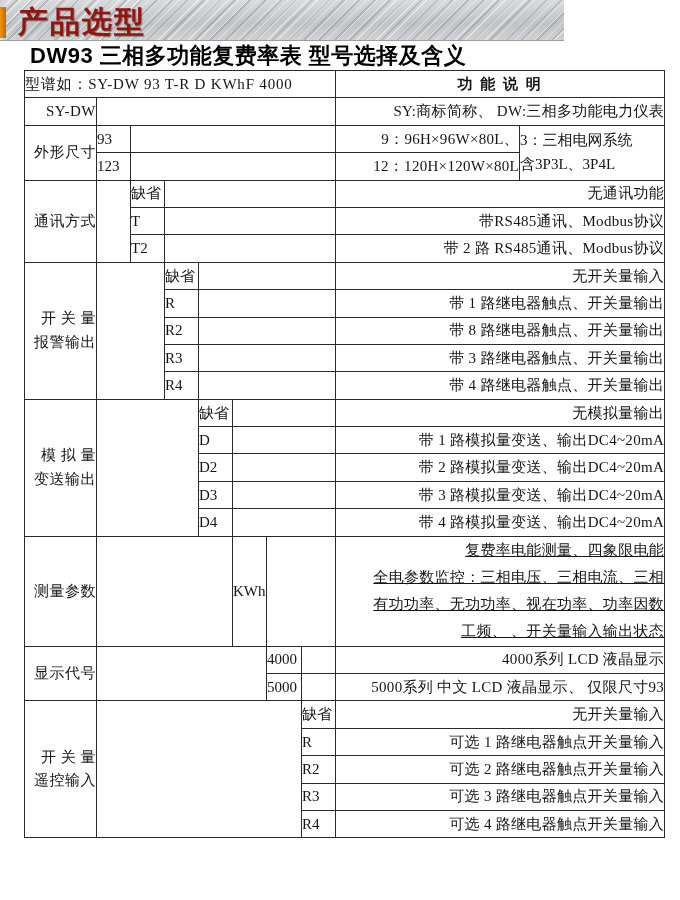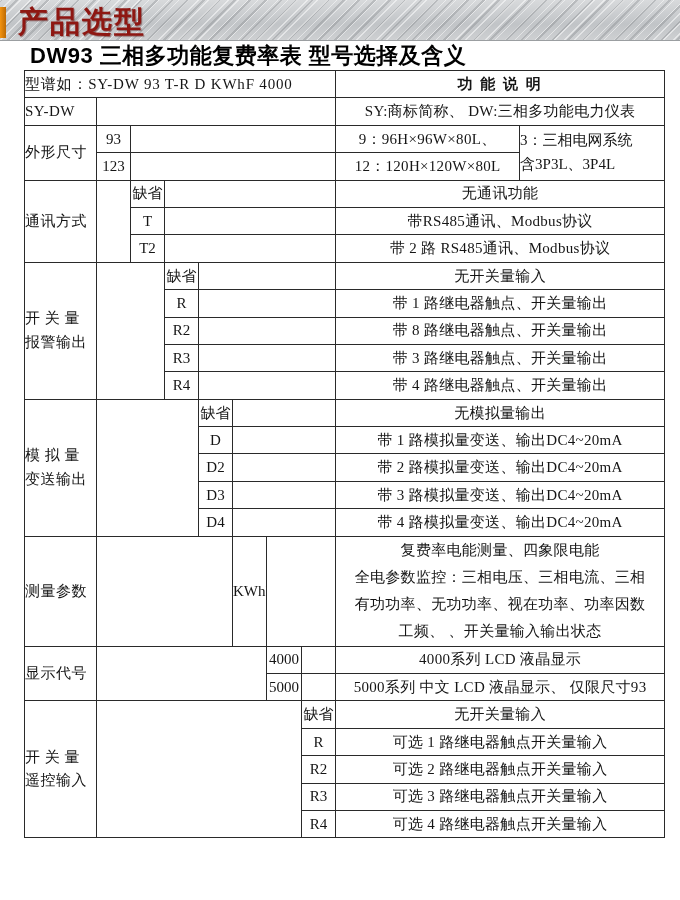--- a/index.html
+++ b/index.html
@@ -2,21 +2,21 @@
 <html><head>
 <meta charset="utf-8">
 <style>
   html,body{margin:0;padding:0;}
   body{
     width:680px;height:900px;background:#ffffff;position:relative;
     font-family:"Liberation Serif","DejaVu Serif",serif;color:#151515;
   }
   
   .banner{
-    position:absolute;left:0;top:0;width:680px;height:40px;
+    position:absolute;left:0;top:0;width:564px;height:40px;
     background:
       repeating-linear-gradient(135deg, rgba(255,255,255,.5) 0 1px, rgba(255,255,255,0) 1px 7px),
       repeating-linear-gradient(135deg, rgba(110,114,118,.28) 0 2px, rgba(0,0,0,0) 2px 11px),
       linear-gradient(180deg,#d8dadc 0%,#c1c4c7 60%,#ced0d2 100%);
     border-bottom:1px solid #9b9ea1;
   }
   .accent-bar{
     position:absolute;left:0;top:7px;width:6px;height:31px;
     background:linear-gradient(90deg,#f3930f,#bd6a02);
   }
@@ -36,29 +36,29 @@
   table.sel{
     position:absolute;left:24px;top:70px;width:641px;
     border-collapse:collapse;table-layout:fixed;border-radius:14px;
   }
   table.sel td{
     border:1px solid #2a2a2a;padding:0;font-size:15px;line-height:1.25;
     overflow:hidden;vertical-align:middle;
   }
   tr.rr{height:27.4px;}
   tr.tall{height:110px;}
-  .lab{text-align:left;letter-spacing:.5px;margin-left:29px;}
-  .code{text-align:center;font-size:14.5px;white-space:nowrap;}
+  .lab{text-align:right;letter-spacing:.5px;margin-left:29px;}
+  .code{font-size:14.5px;white-space:nowrap;}
   .code-sm{text-align:center;font-size:13px;white-space:nowrap;}
-  .d{text-align:center;padding:0 4px 0 9px;letter-spacing:.3px;white-space:nowrap;}
+  .d{text-align:right;padding:0 4px 0 9px;letter-spacing:.3px;white-space:nowrap;}
   .ctr{}
   .hdrL{padding-left:9px;font-size:16px;letter-spacing:.8px;white-space:nowrap;}
   .hdrR{text-align:center;font-size:16px;letter-spacing:2px;font-weight:bold;}
   .ln{display:block;line-height:1.55;}
-  .mline{display:block;line-height:27px;white-space:nowrap;}
+  .mline{display:block;line-height:27px;white-space:nowrap;text-decoration:underline;}
 </style>
 </head>
 <body>
 
 <div class="banner">
   <div class="accent-bar"></div>
   <h1 class="banner-title">产品选型</h1>
 </div>
 
 <h2 class="subtitle">DW93  三相多功能复费率表  型号选择及含义</h2>

